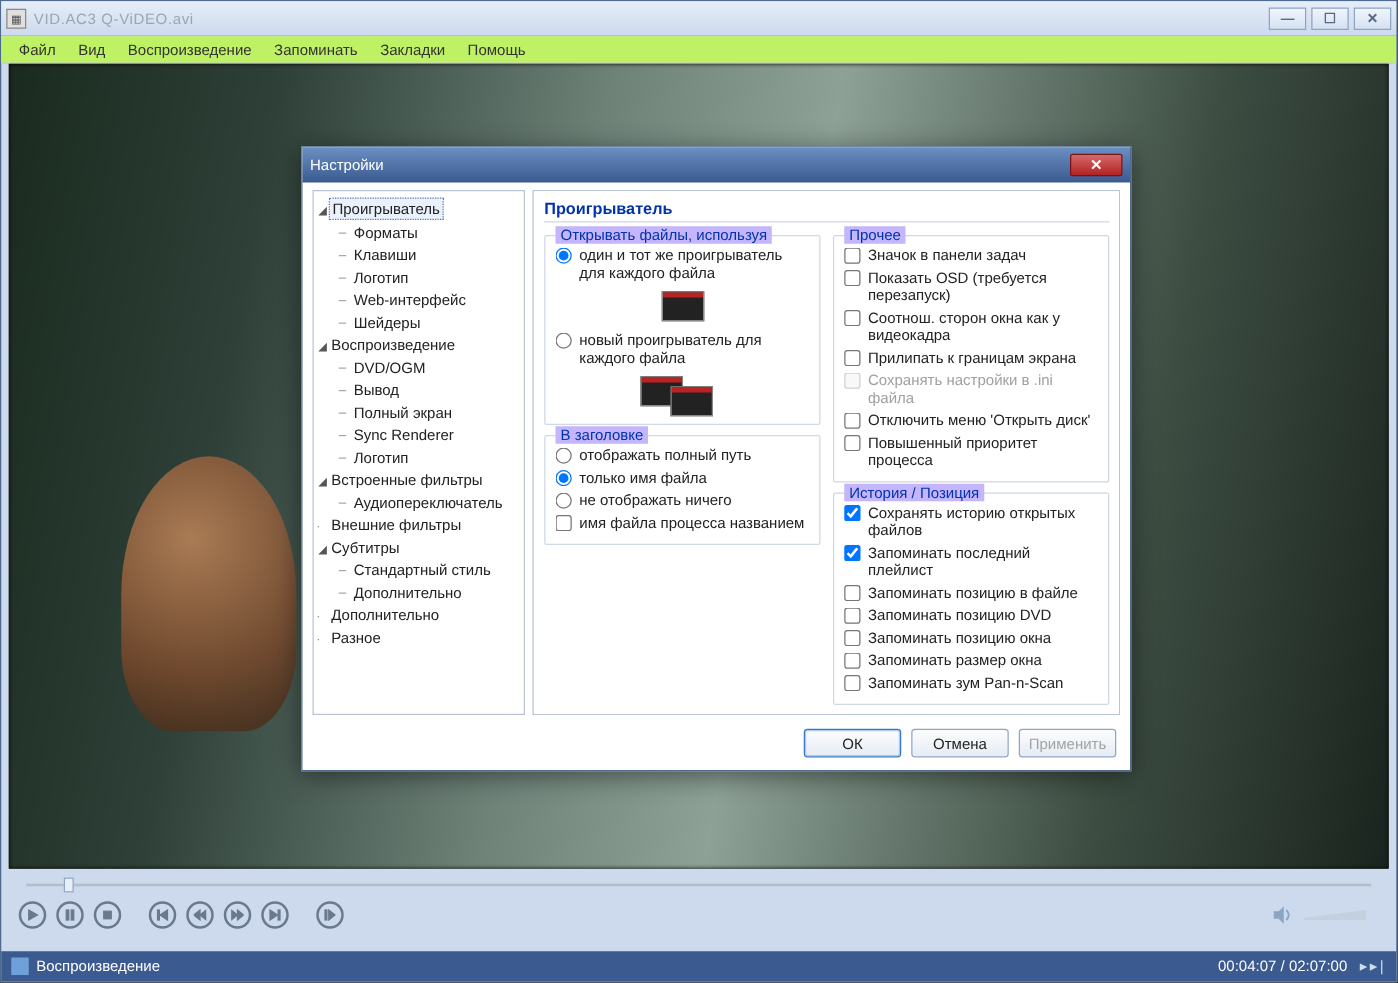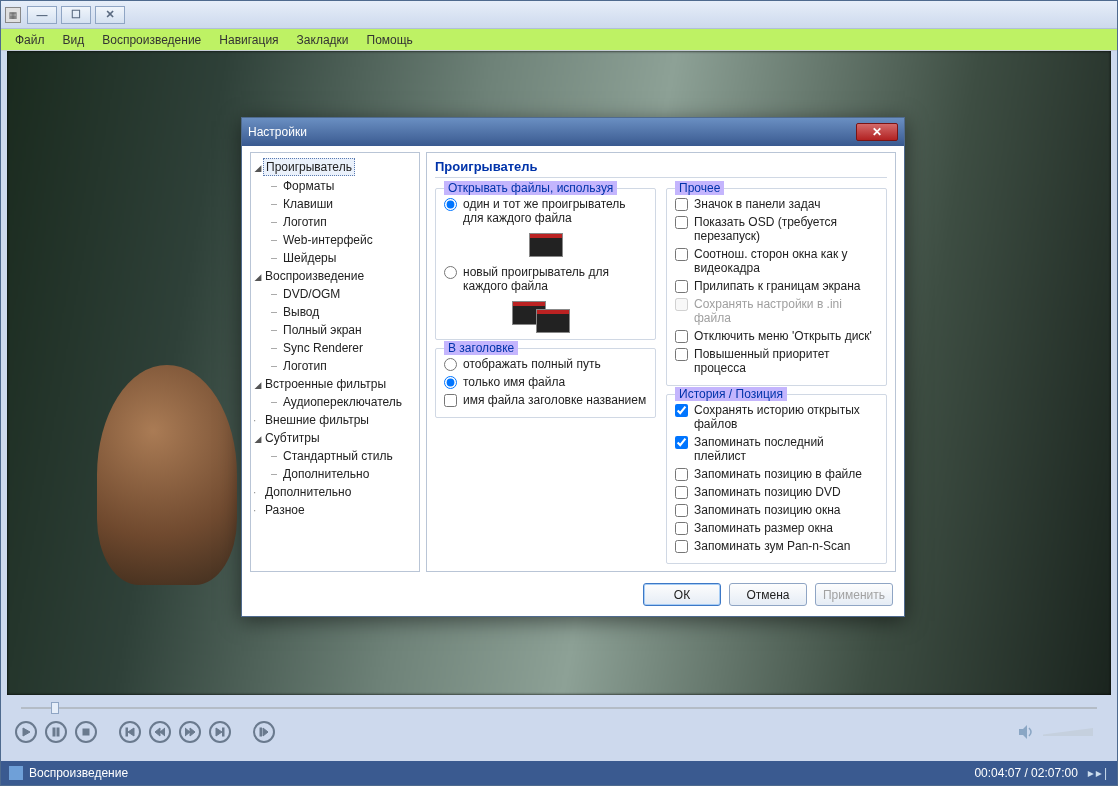--- a/index.html
+++ b/index.html
@@ -73,31 +73,32 @@
 .btn { min-width: 78px; height: 23px; border: 1px solid #8fa5c4; background: linear-gradient(#fdfdfd,#e5ecf5); color: #222; display: flex; align-items: center; justify-content: center; border-radius: 3px; font-size: 12px; }
 .btn.default { border: 1px solid #3d78c6; box-shadow: 0 0 0 1px #a7cdf5 inset; }
 .btn.disabled { color: #a2a2a2; }
 </style>
 </head>
 <body>
 
 <div class="main-window">
   <div class="titlebar">
     <div class="app-icon">▦</div>
+    <div class="title">VID.AC3   Q-ViDEO.avi</div>
     <div class="winbtns">
       <div class="winbtn">—</div>
       <div class="winbtn">☐</div>
       <div class="winbtn">✕</div>
     </div>
   </div>
   <div class="menubar">
     <span>Файл</span>
     <span>Вид</span>
     <span>Воспроизведение</span>
-    <span>Навигация</span>
+    <span>Запоминать</span>
     <span>Закладки</span>
     <span>Помощь</span>
   </div>
 
   <div class="video-area">
     <div class="film"></div>
     <div class="statue"></div>
   </div>
 
   <div class="slider-bar">
@@ -248,22 +249,26 @@
               <div class="legend">В заголовке</div>
               <label class="opt">
                   <input type="radio" name="tb" style="">
                   <span>отображать полный путь</span>
                 </label>
               <label class="opt">
                   <input type="radio" name="tb" checked="" style="">
                   <span>только имя файла</span>
                 </label>
               <label class="opt">
-                  <input type="checkbox" style="">
-                  <span>имя файла заголовке названием</span>
+                  <input type="radio" name="tb" style="">
+                  <span>не отображать ничего</span>
+                </label>
+              <label class="opt">
+                  <input type="checkbox" style="">
+                  <span>имя файла процесса названием</span>
                 </label>
             </div>
           </div>
 
           <div class="col">
             <div class="group">
               <div class="legend">Прочее</div>
               <label class="opt">
                   <input type="checkbox" style="">
                   <span>Значок в панели задач</span>

